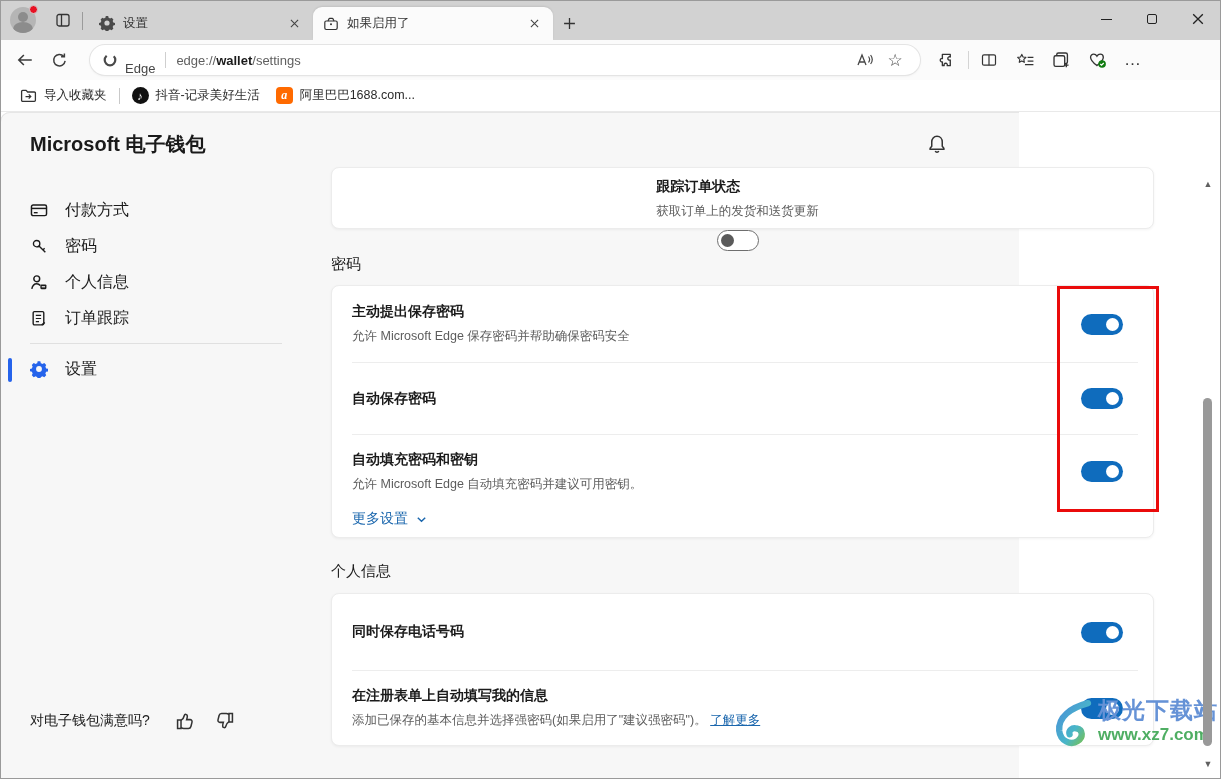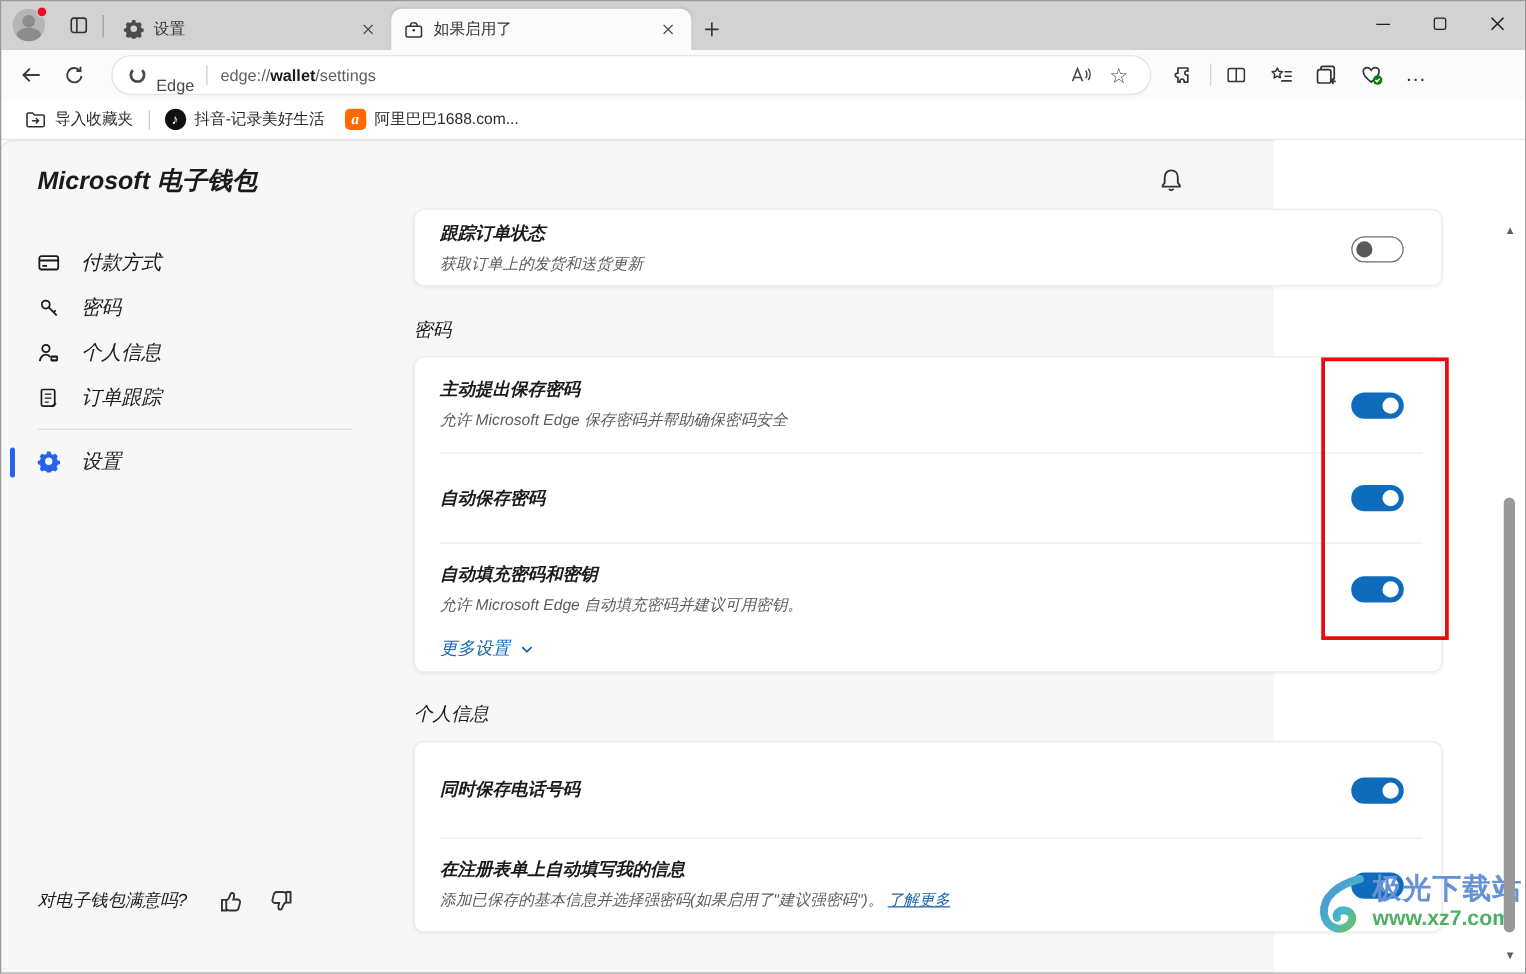--- a/index.html
+++ b/index.html
@@ -48,21 +48,21 @@
 
   
   .bookmarksbar { position:absolute; left:0; top:80px; width:100%; height:32px; background:#fff; display:flex; align-items:center; padding-left:12px; border-bottom:1px solid #e9e9e9; }
   .bm-item { display:flex; align-items:center; gap:7px; font-size:12.5px; color:#2b2b2b; padding:0 8px; height:26px; border-radius:4px;text-align:center; }
   .bm-sep { width:1px; height:16px; background:#c9c9c9; margin:0 4px; }
   .bm-ico { width:17px; height:17px; flex:none; display:flex; align-items:center; justify-content:center; }
   .tiktok-badge { width:17px; height:17px; border-radius:50%; background:#111; color:#fff; font-size:11px; display:flex; align-items:center; justify-content:center; }
   .ali-badge { width:17px; height:17px; border-radius:4px; background:#ff6a00; color:#fff; font-size:12px; font-style:italic; font-weight:700; display:flex; align-items:center; justify-content:center; font-family:"Liberation Serif","DejaVu Serif",serif; }
 
   
-  .page { position:absolute; left:0; top:112px; width:1019px; height:667px; background:#f7f7f7; border-radius:10px 0 0 0; box-shadow:inset 0 1px 0 #e6e6e6, inset 1px 0 0 #e6e6e6;font-style:italic; }
+  .page { position:absolute; left:0; top:112px; width:1019px; height:667px; background:#f7f7f7; border-radius:10px 0 0 0; box-shadow:inset 0 1px 0 #e6e6e6, inset 1px 0 0 #e6e6e6; }
   .page-title { position:absolute; left:30px; top:19px; font-size:20px; font-weight:700; color:#1a1a1a; }
   .bell-btn { position:absolute; right:72px; top:22px; width:20px; height:20px; }
 
   .side-nav { position:absolute; left:30px; top:80px; width:252px; }
   .side-item { height:36px; display:flex; align-items:center; gap:17px; font-size:16px; color:#1b1b1b; }
   .side-item .s-ico { width:18px; height:18px; flex:none; display:flex; align-items:center; justify-content:center; }
   .side-div { border-top:1px solid #e0e0e0; margin:7px 0; }
   .active-bar { position:absolute; left:8px; top:246px; width:4px; height:24px; border-radius:2px; background:#2563eb; }
 
   .card { position:absolute; left:331px; width:823px; background:#fff; border:1px solid #ececec; border-radius:8px; box-shadow:0 1px 3px rgba(0,0,0,.05); }
@@ -310,21 +310,21 @@
           <svg width="18" height="18" viewBox="0 0 16 16">
             <path fill="#2563eb" d="M9.2 1H6.8l-.4 1.8c-.5.15-1 .37-1.4.65L3.3 2.7 1.6 4.4l.75 1.7c-.28.44-.5.9-.65 1.4L0 7.9v2.2l1.7.4c.15.5.37 1 .65 1.4l-.75 1.7 1.7 1.7 1.7-.75c.44.28.9.5 1.4.65l.4 1.8h2.4l.4-1.8c.5-.15 1-.37 1.4-.65l1.7.75 1.7-1.7-.75-1.7c.28-.44.5-.9.65-1.4l1.8-.4V7.9l-1.8-.4c-.15-.5-.37-1-.65-1.4l.75-1.7-1.7-1.7-1.7.75c-.44-.28-.9-.5-1.4-.65L9.2 1zM8 10.6A2.6 2.6 0 1 1 8 5.4a2.6 2.6 0 0 1 0 5.2z"></path>
           </svg>
         </span>
       <span>设置</span>
     </div>
   </div>
   <div class="active-bar"></div>
 
   <div class="card" style="top:55px; height:62px;">
-    <div class="row" style="height:62px;">
+    <div class="row" style="height:62px;flex-direction:column;">
       <div class="row-text" style="padding:10px 0;">
         <div class="row-title">跟踪订单状态</div>
         <div class="row-desc">获取订单上的发货和送货更新</div>
       </div>
       <span class="tg off"></span>
     </div>
   </div>
 
   <div class="section-h" style="top:143px;">密码</div>
   <div class="card" style="top:173px; height:253px;">

